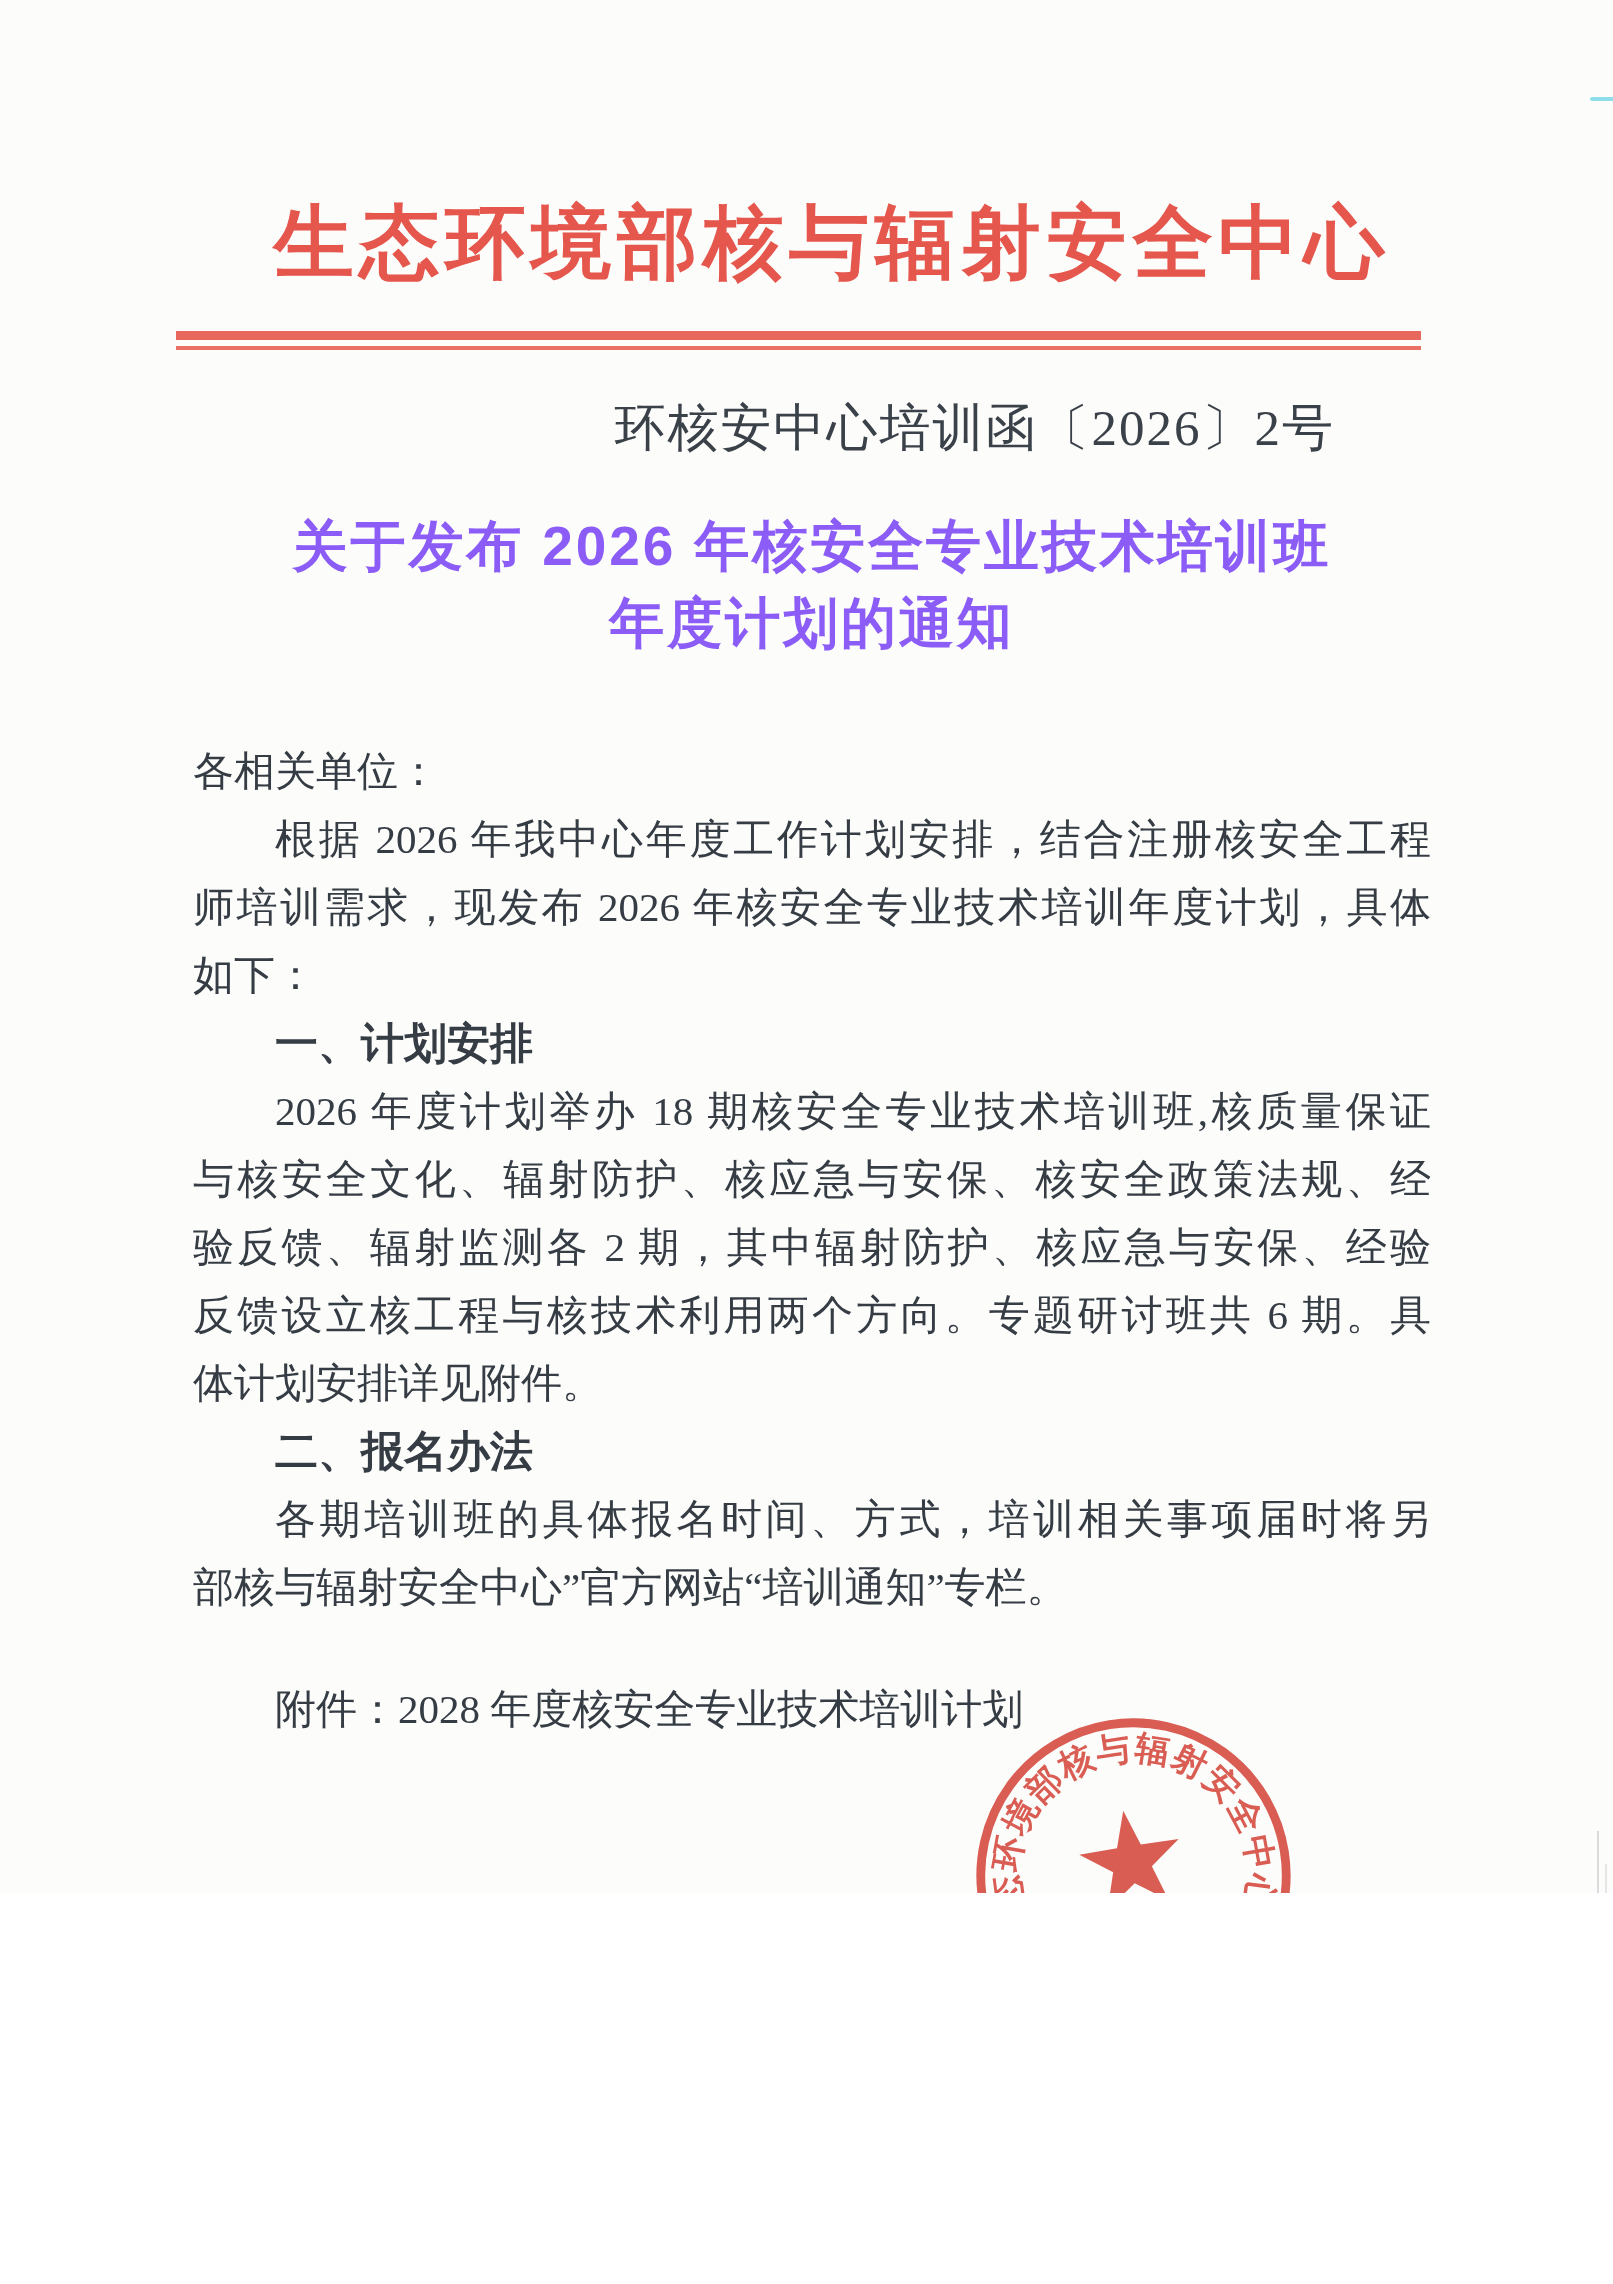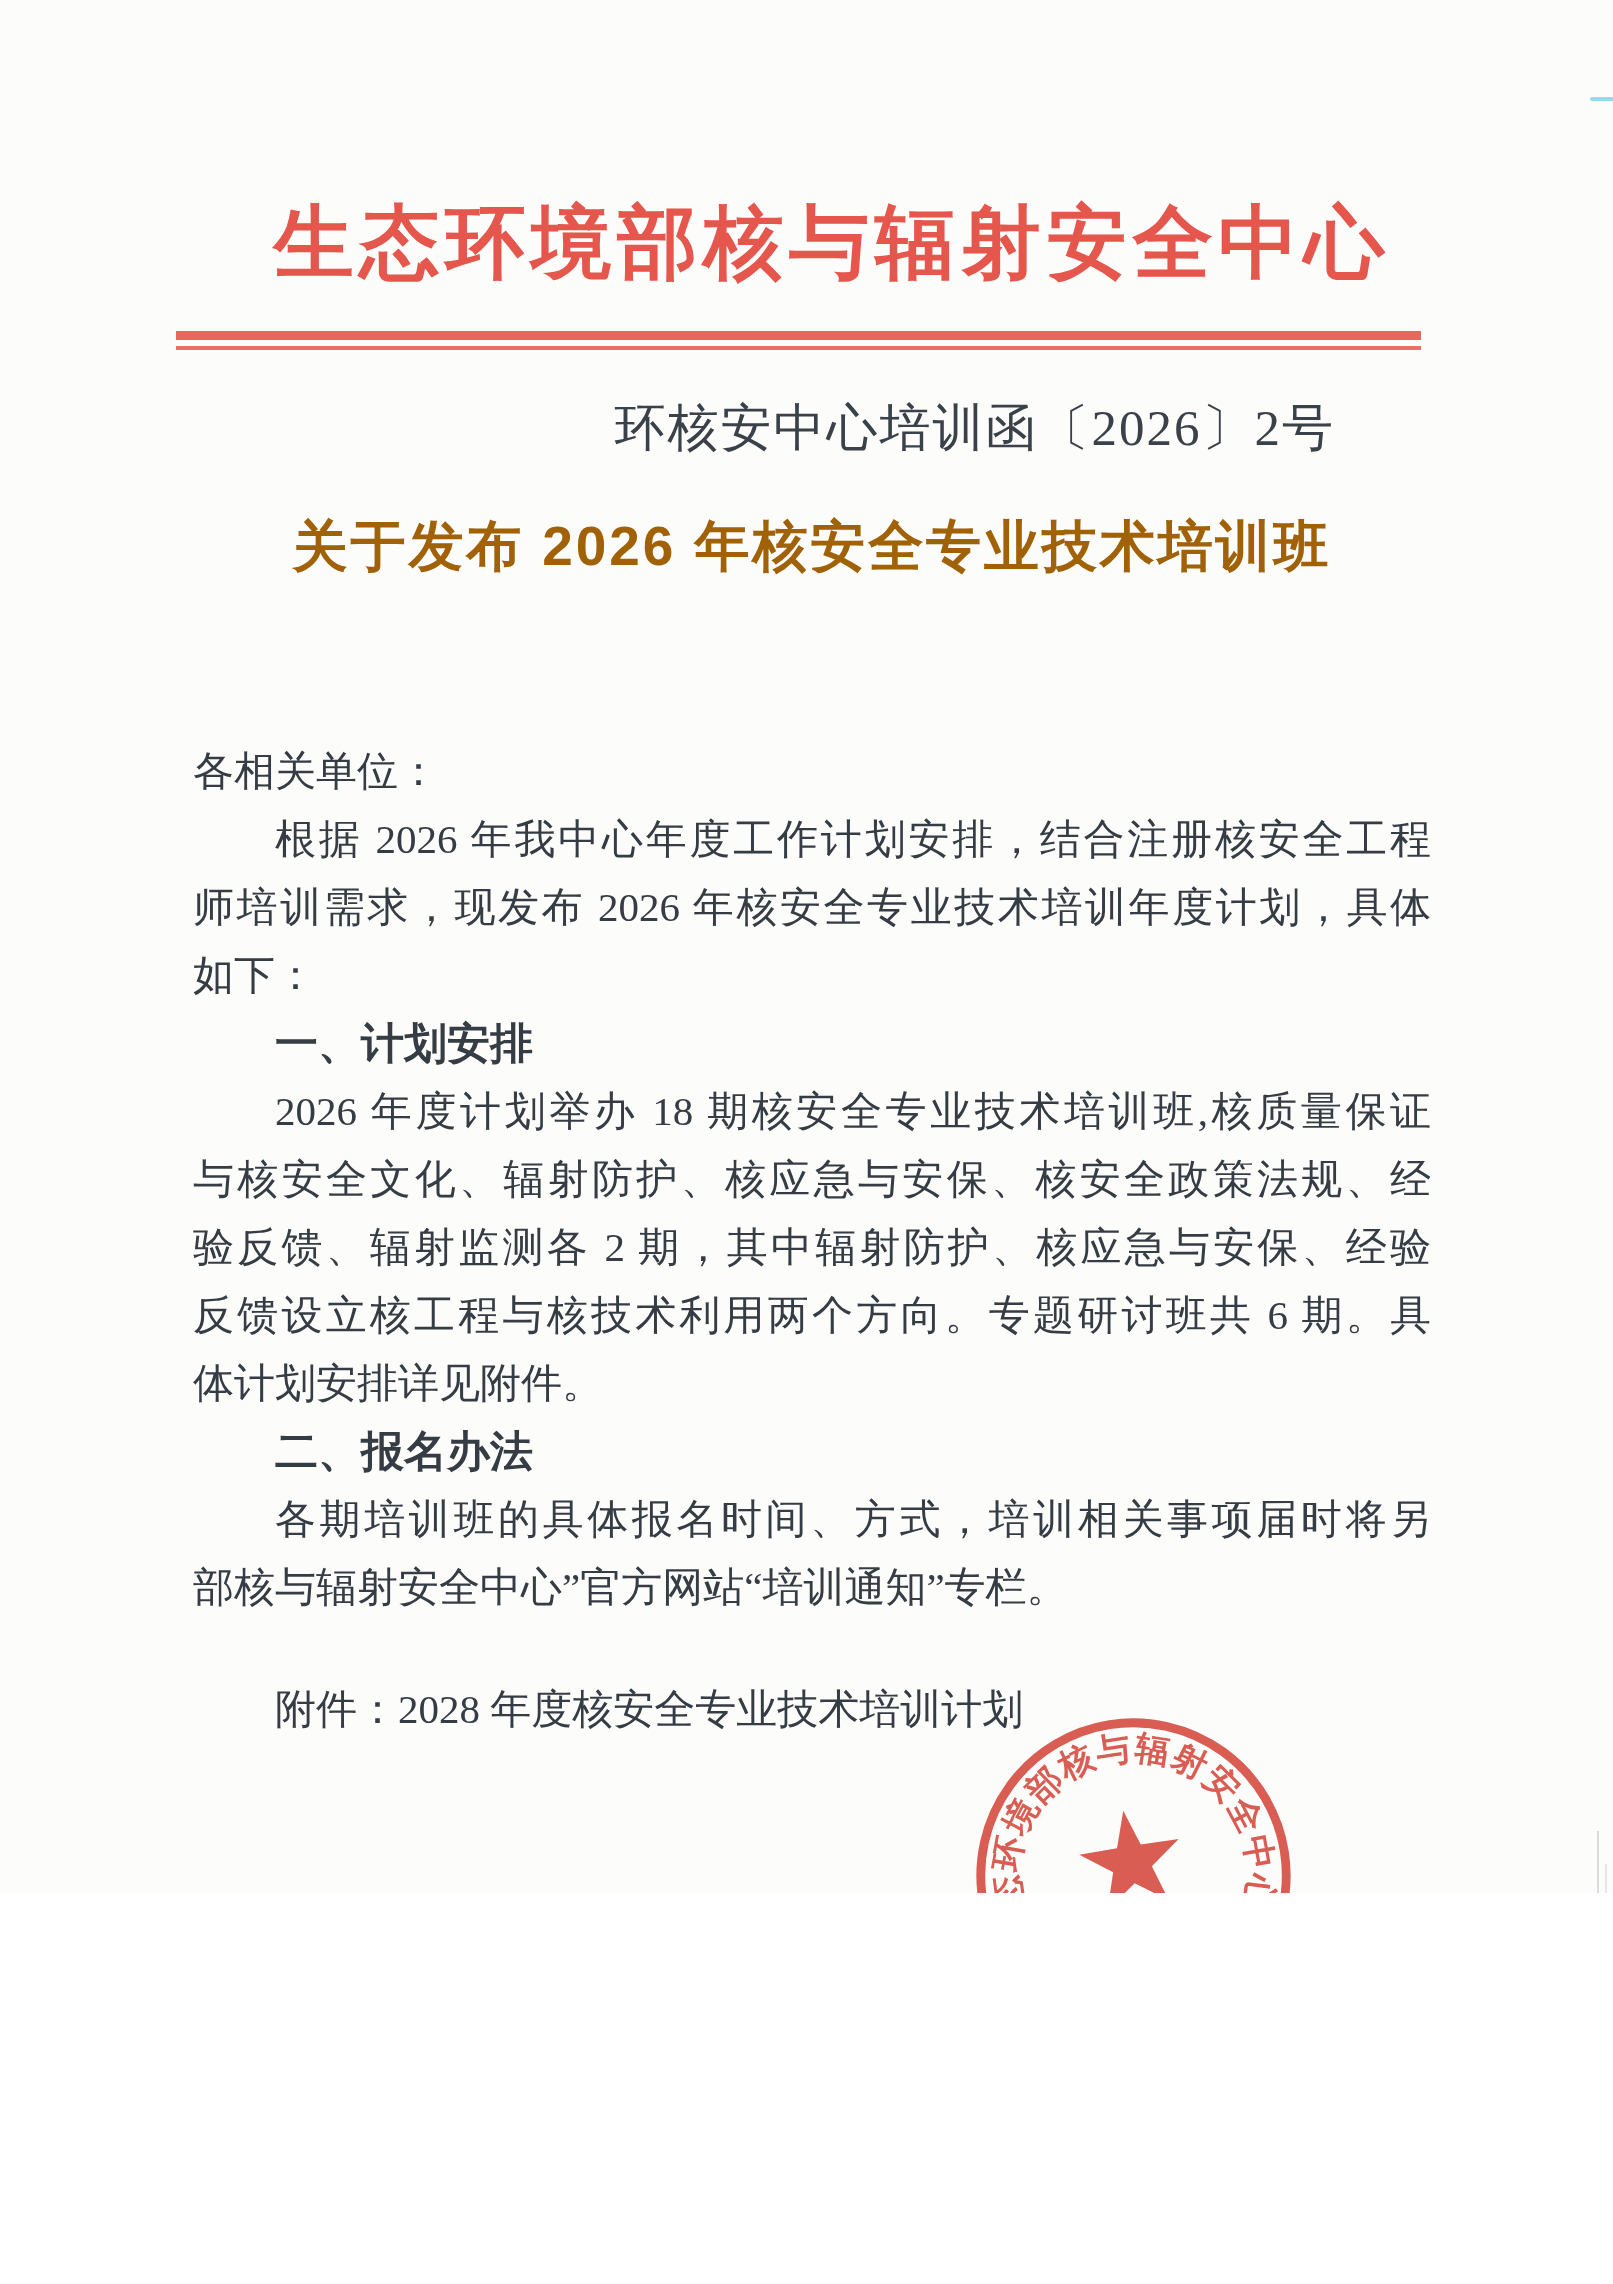--- a/index.html
+++ b/index.html
@@ -24,21 +24,21 @@
   .rule-bot-thick{left:191px;top:2086px;width:1231px;height:8.8px;}
   
   .doc-number{
     position:absolute;top:406px;left:193px;width:1142px;text-align:right;
     font-size:51px;line-height:45px;letter-spacing:2px;color:#3a4149;
   }
   
   .doc-title{
     position:absolute;top:508px;left:193px;width:1238px;text-align:center;
     font-family:"Liberation Sans","DejaVu Sans",sans-serif;
-    font-weight:700;font-size:55px;line-height:77px;letter-spacing:2.9px;color:#a16207;
+    font-weight:700;font-size:55px;line-height:77px;letter-spacing:2.9px;color:#8b5cf6;
   }
   
   .bodytext{position:absolute;top:737px;left:193px;width:1238px;font-size:41px;}
   .ln{line-height:68px;height:68px;white-space:nowrap;}
   .ind{text-indent:82px;}
   .jl{white-space:normal;text-align:justify;text-align-last:justify;}
   .hd{font-family:"Liberation Sans","DejaVu Sans",sans-serif;font-weight:700;font-size:43px;}
   .attach{margin-top:54px;}
   
   .sig{position:absolute;top:1900px;left:193px;width:1238px;text-align:right;}
@@ -64,20 +64,21 @@
 
   <div class="letterhead">生态环境部核与辐射安全中心</div>
 
   <div class="rule rule-top-thick"></div>
   <div class="rule rule-top-thin"></div>
 
   <div class="doc-number">环核安中心培训函〔2026〕2号</div>
 
   <div class="doc-title">
     <div>关于发布 2026 年核安全专业技术培训班</div>
+    <div>年度计划的通知</div>
   </div>
 
   <div class="bodytext">
     <div class="ln">各相关单位：</div>
     <div class="ln ind jl">根据 2026 年我中心年度工作计划安排，结合注册核安全工程</div>
     <div class="ln jl">师培训需求，现发布 2026 年核安全专业技术培训年度计划，具体</div>
     <div class="ln">如下：</div>
     <div class="ln ind hd">一、计划安排</div>
     <div class="ln ind jl">2026 年度计划举办 18 期核安全专业技术培训班,核质量保证</div>
     <div class="ln jl">与核安全文化、辐射防护、核应急与安保、核安全政策法规、经</div>

